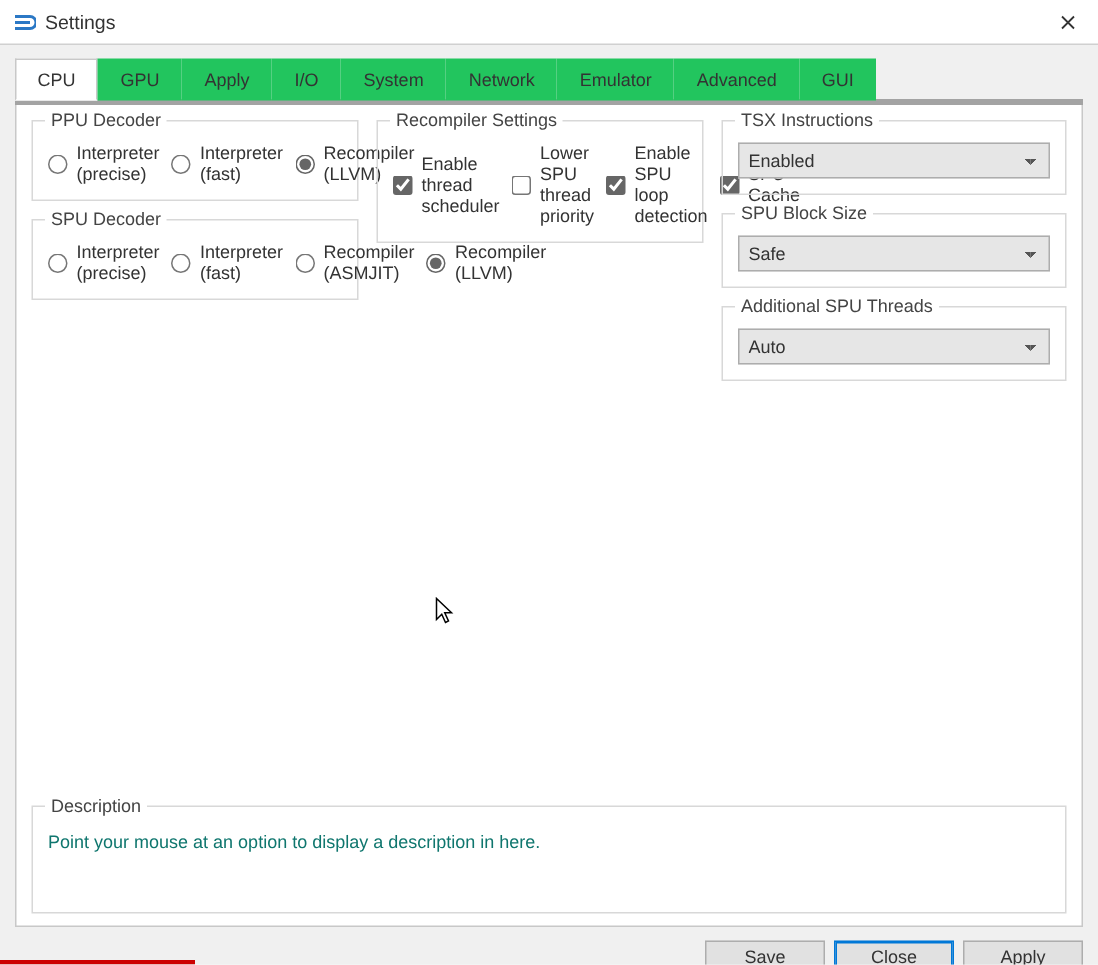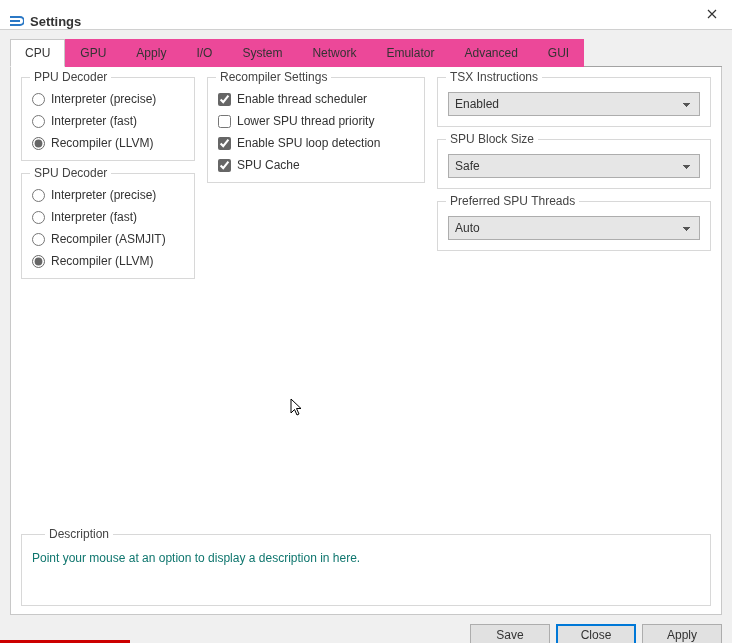--- a/index.html
+++ b/index.html
@@ -1,47 +1,47 @@
 <!DOCTYPE html>
 <html><head>
 <meta charset="utf-8">
 <style>
 * { box-sizing: border-box; margin: 0; padding: 0; font-family: "Segoe UI", Tahoma, sans-serif; font-size: 12px; color: #333; }
 body { width: 732px; height: 643px; background: #f0f0f0; overflow: hidden; position: relative; }
 
-.titlebar { height: 30px; background: #fff; display: flex; align-items: flex-end; padding: 0 8px; border-bottom: 1px solid #d0d0d0; font-weight: bold; }
+.titlebar { height: 30px; background: #fff; display: flex; align-items: center; padding: 0 8px; border-bottom: 1px solid #d0d0d0; }
 .titlebar .app-icon { width: 16px; height: 16px; margin-right: 6px; display: inline-flex; align-items: center; justify-content: center; }
 .titlebar .title { flex: 1; font-size: 13px; }
 .titlebar .close-btn { width: 40px; height: 30px; display: flex; align-items: center; justify-content: center; cursor: pointer; margin-right:-8px; }
 
 .content { padding: 8px 10px 0 10px; }
 
-.tabs { display: flex; border-bottom: 1px solid #a3a3a3; }
-.tab { padding: 6px 14px; border: 1px solid transparent; border-bottom: none; cursor: pointer; background: #ec4899; position: relative; top: 1px; }
+.tabs { display: flex; border-bottom: 4px solid #a3a3a3; }
+.tab { padding: 6px 14px; border: 1px solid transparent; border-bottom: none; cursor: pointer; background: #22c55e; position: relative; top: 1px; }
 .tab.active { background: #fff; border-color: #c8c8c8; border-bottom: 1px solid #fff; }
 
 .tab-page { background: #fff; border: 1px solid #c8c8c8; border-top: none; padding: 10px 10px 8px 10px; height: 548px; display:flex; flex-direction:column; }
 
 .columns { display: flex; gap: 12px; flex: 1; align-items: flex-start; }
 .col { display: flex; flex-direction: column; gap: 12px; }
-.col1 { width: 174px; justify-content: space-between; }
+.col1 { width: 218px; justify-content: space-between; }
 .col2 { width: 218px; }
 .col3 { flex: 1; }
 
 .group { border: 1px solid #d8d8d8; padding: 10px 10px 10px 10px; position: relative; }
 .group .legend { position: absolute; top: -8px; left: 8px; background: #fff; padding: 0 4px; font-size: 12px; color:#444; }
-.group .opts { display:flex; flex-direction:column; gap:8px; margin-top:4px;}
+.group .opts { display:flex; flex-direction:row; gap:8px; margin-top:4px;}
 .group .opt { display:flex; align-items:center; gap:6px; cursor:pointer; }
 .group .opt input { width:13px; height:13px; cursor:pointer; accent-color:#666;}
 
 .field { display:flex; flex-direction:column; gap:4px; margin-bottom:10px;}
 .select { appearance:none; -webkit-appearance:none; background:#e6e6e6; border:1px solid #adadad; padding:4px 20px 4px 6px; font-size:12px; width:100%; height:24px; cursor:pointer; background-image: linear-gradient(45deg, transparent 50%, #555 50%), linear-gradient(135deg, #555 50%, transparent 50%); background-position: calc(100% - 12px) 10px, calc(100% - 8px) 10px; background-size: 4px 4px, 4px 4px; background-repeat:no-repeat; }
 
 .desc-box { border:1px solid #d8d8d8; padding:10px; position:relative; margin-top:auto; height:72px;}
-.desc-box .legend { position:absolute; top:-8px; left:23px; background:#fff; padding:0 4px; font-size:12px; color:#444;}
+.desc-box .legend { position:absolute; top:-8px; left:8px; background:#fff; padding:0 4px; font-size:12px; color:#444;}
 .desc-text { margin-top:6px; font-size:12px; color:#0f766e;}
 
 .footer { height: 40px; display:flex; justify-content:flex-end; align-items:center; gap:6px; padding:0 10px; background:#f0f0f0;}
 .btn { min-width:80px; height:22px; border:1px solid #adadad; background:#e1e1e1; cursor:pointer; font-size:12px;}
 .btn.primary { border:1px solid #0078d7; outline:1px solid #0078d7; outline-offset:-2px;}
 
 .cursor { position:absolute; left:290px; top:398px; pointer-events:none;}
 
 .red-bar { position:absolute; bottom:0; left:0; width:130px; height:3px; background:#cc0000;}
 </style>
@@ -151,21 +151,21 @@
             <select class="select"><option>Enabled</option></select>
           </div>
         </div>
         <div class="group">
           <span class="legend">SPU Block Size</span>
           <div class="field" style="margin-top:4px;margin-bottom:0;justify-content:center;">
             <select class="select"><option>Safe</option></select>
           </div>
         </div>
         <div class="group">
-          <span class="legend">Preferred SPU Threads</span>
+          <span class="legend">Additional SPU Threads</span>
           <div class="field" style="margin-top:4px;margin-bottom:0;">
             <select class="select"><option>Auto</option></select>
           </div>
         </div>
       </div>
     </div>
     <div class="desc-box">
       <span class="legend">Description</span>
       <div class="desc-text">Point your mouse at an option to display a description in here.</div>
     </div>

